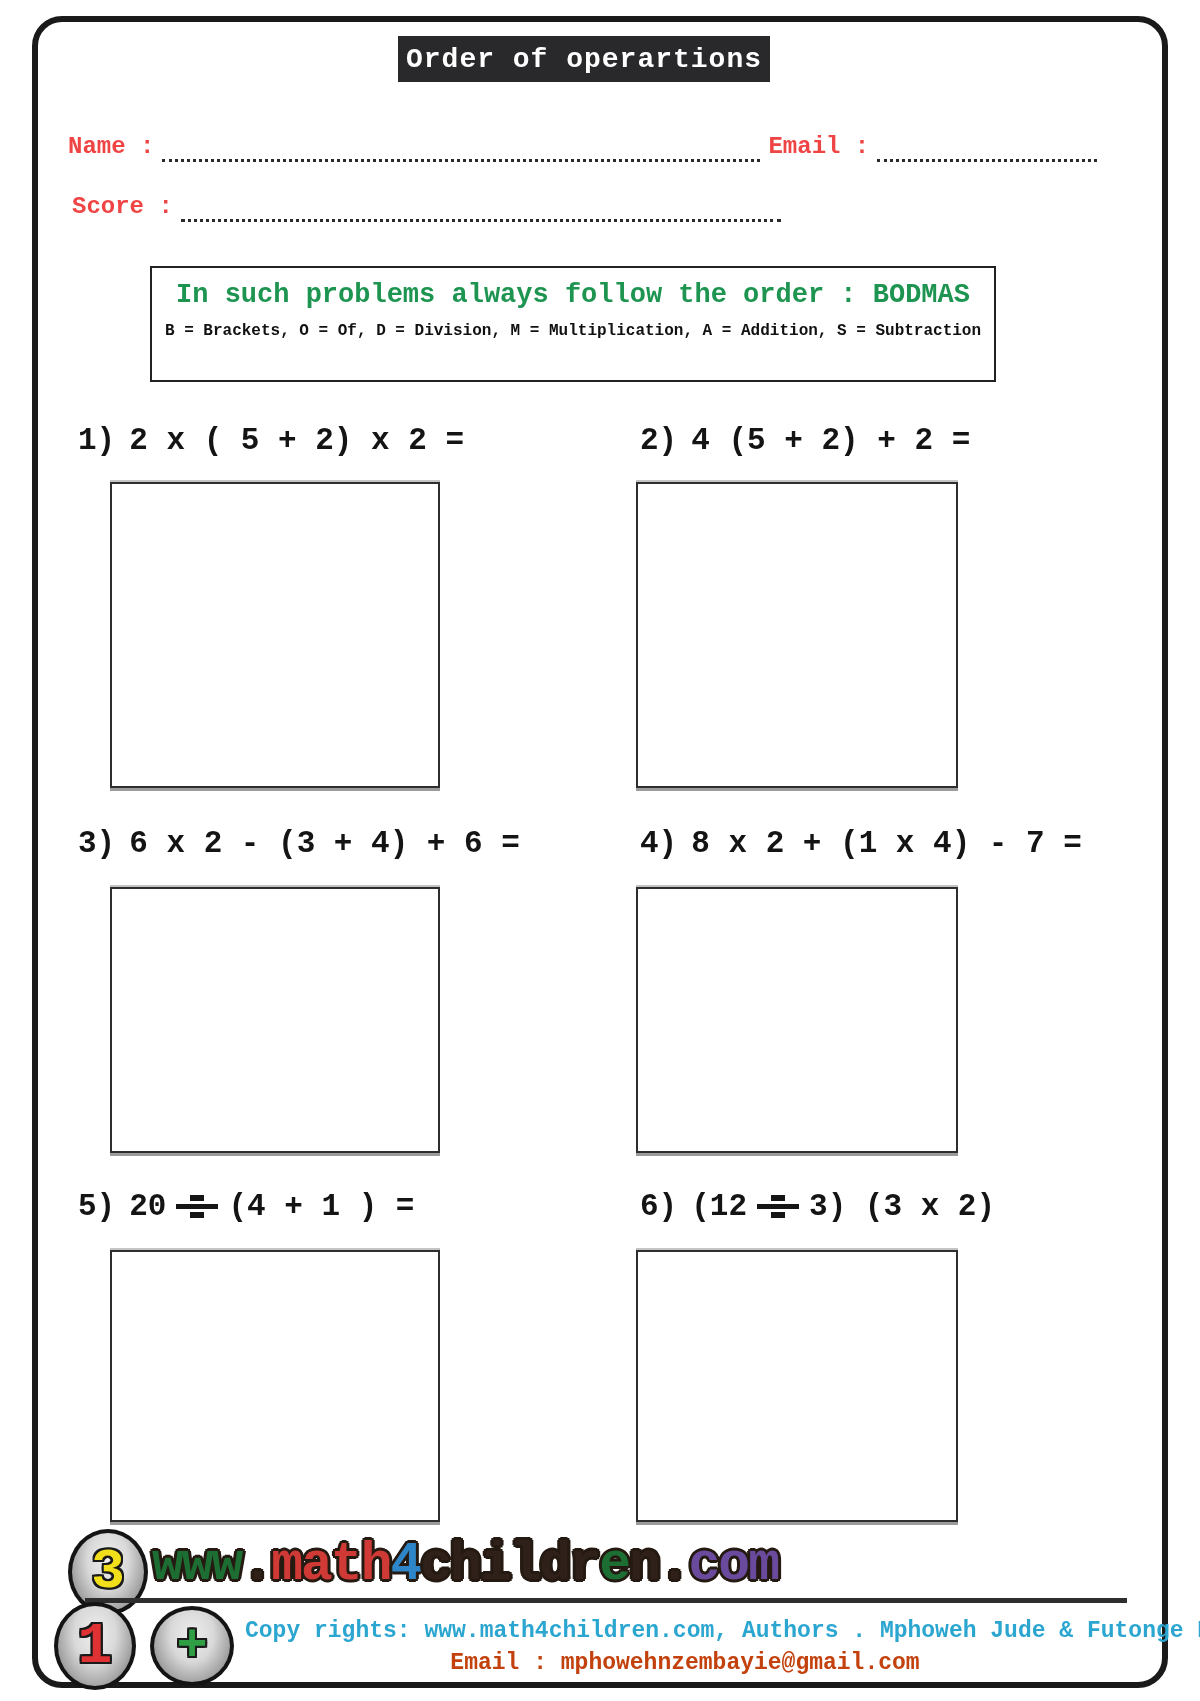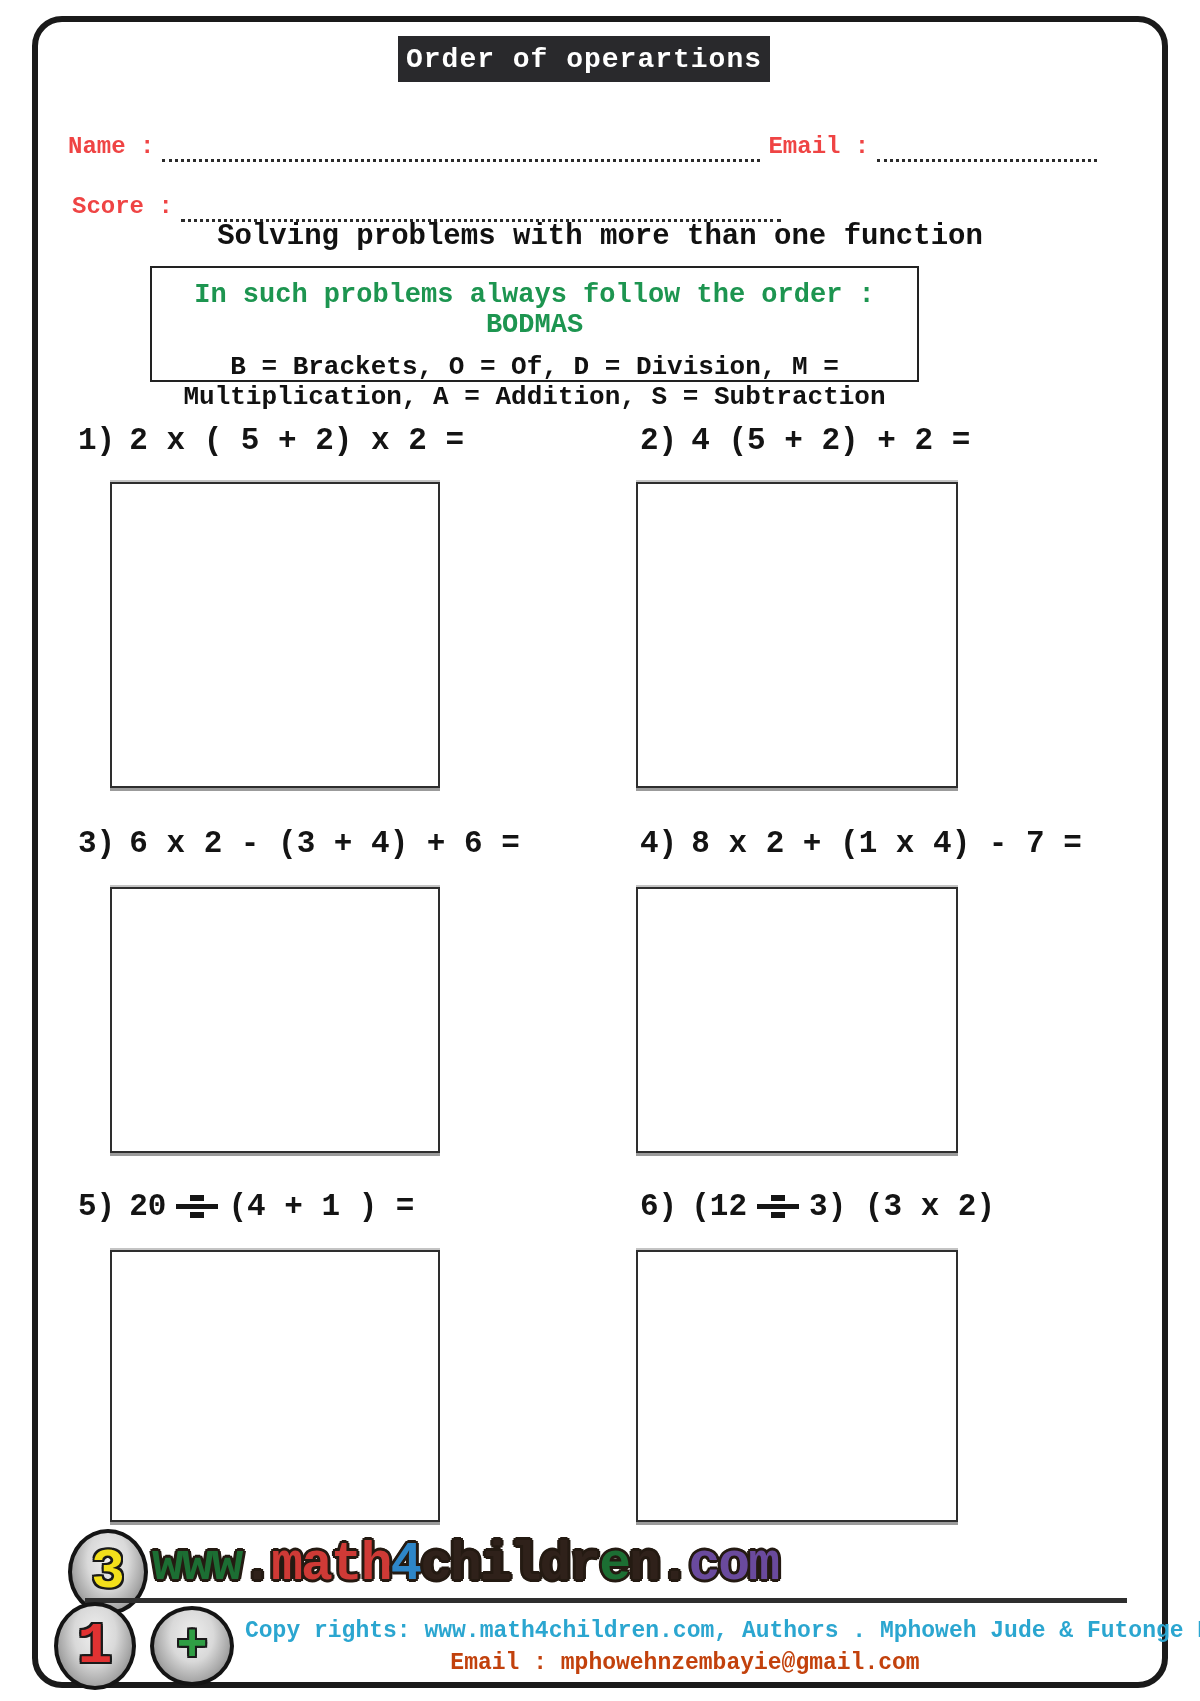--- a/index.html
+++ b/index.html
@@ -18,24 +18,24 @@
   #score-row{left:72px;top:192px;}
   .flabel{white-space:nowrap;line-height:30px;}
   .dots{border-bottom:3px dotted #2b2b2b;height:24px;margin:0 8px;}
   .dots-name{width:598px;}
   .dots-class{width:220px;margin-right:0;}
   .dots-score{width:600px;margin-right:0;}
   
   .heading{position:absolute;left:0;top:220px;width:1200px;text-align:center;
            font-size:29px;font-weight:700;color:#111;}
   
-  .instruction-box{position:absolute;left:150px;top:266px;width:769px;height:116px;
+  .instruction-box{position:absolute;left:150px;top:266px;width:846px;height:116px;
                    border:2px solid #222;background:#fff;box-sizing:border-box;padding-top:12px;}
   .instr1{text-align:center;font-size:27px;font-weight:700;}
-  .instr2{text-align:center;font-size:26px;font-weight:700;color:#111;margin-top:12px;}
+  .instr2{text-align:center;font-size:16px;font-weight:700;color:#111;margin-top:12px;}
   
   .problem{position:absolute;}
   .p1{left:78px;top:412px;}  .p2{left:640px;top:412px;}
   .p3{left:78px;top:815px;}  .p4{left:640px;top:815px;}
   .p5{left:78px;top:1178px;} .p6{left:640px;top:1178px;}
   .ptext{font-size:31px;font-weight:700;white-space:nowrap;height:56px;
          display:flex;align-items:center;color:#141414;}
   .pnum{margin-right:14px;}
   .answer-box{background:#fff;border:2px solid #2e2e2e;box-shadow:0 3px 0 #9b9b9b, 0 -2px 0 #c4c4c4;}
   .p1 .answer-box{margin-left:32px;margin-top:14px;width:326px;height:302px;}
@@ -82,21 +82,20 @@
     <span class="dots dots-name"></span>
     <span class="flabel">Email :</span>
     <span class="dots dots-class"></span>
   </div>
 
   <div class="field-row" id="score-row">
     <span class="flabel">Score :</span>
     <span class="dots dots-score"></span>
   </div>
 
-  <div class="heading">Solving problems with more than one function</div>
 
   <div class="instruction-box">
     <div class="instr1" style="color: rgb(29, 149, 80);">In such problems always follow the order : BODMAS</div>
     <div class="instr2">B = Brackets, O = Of, D = Division, M = Multiplication, A = Addition, S = Subtraction</div>
   </div>
 
   <div id="problems">
       <div class="problem p1">
         <div class="ptext"><span class="pnum">1)</span>2 x ( 5 + 2) x 2 =</div>
         <div class="answer-box"></div>

